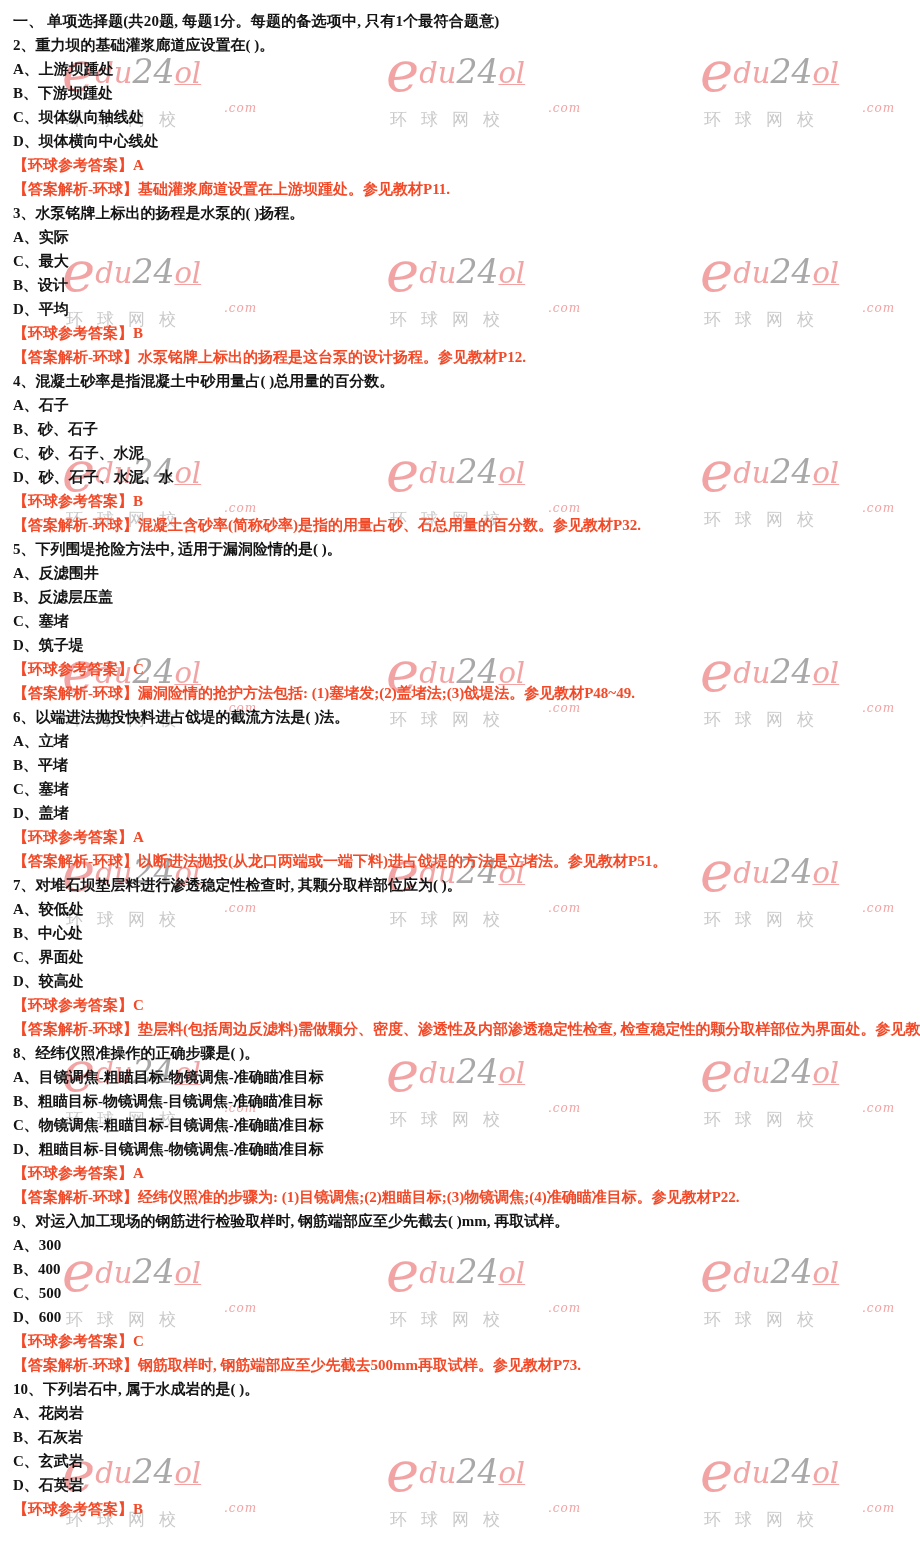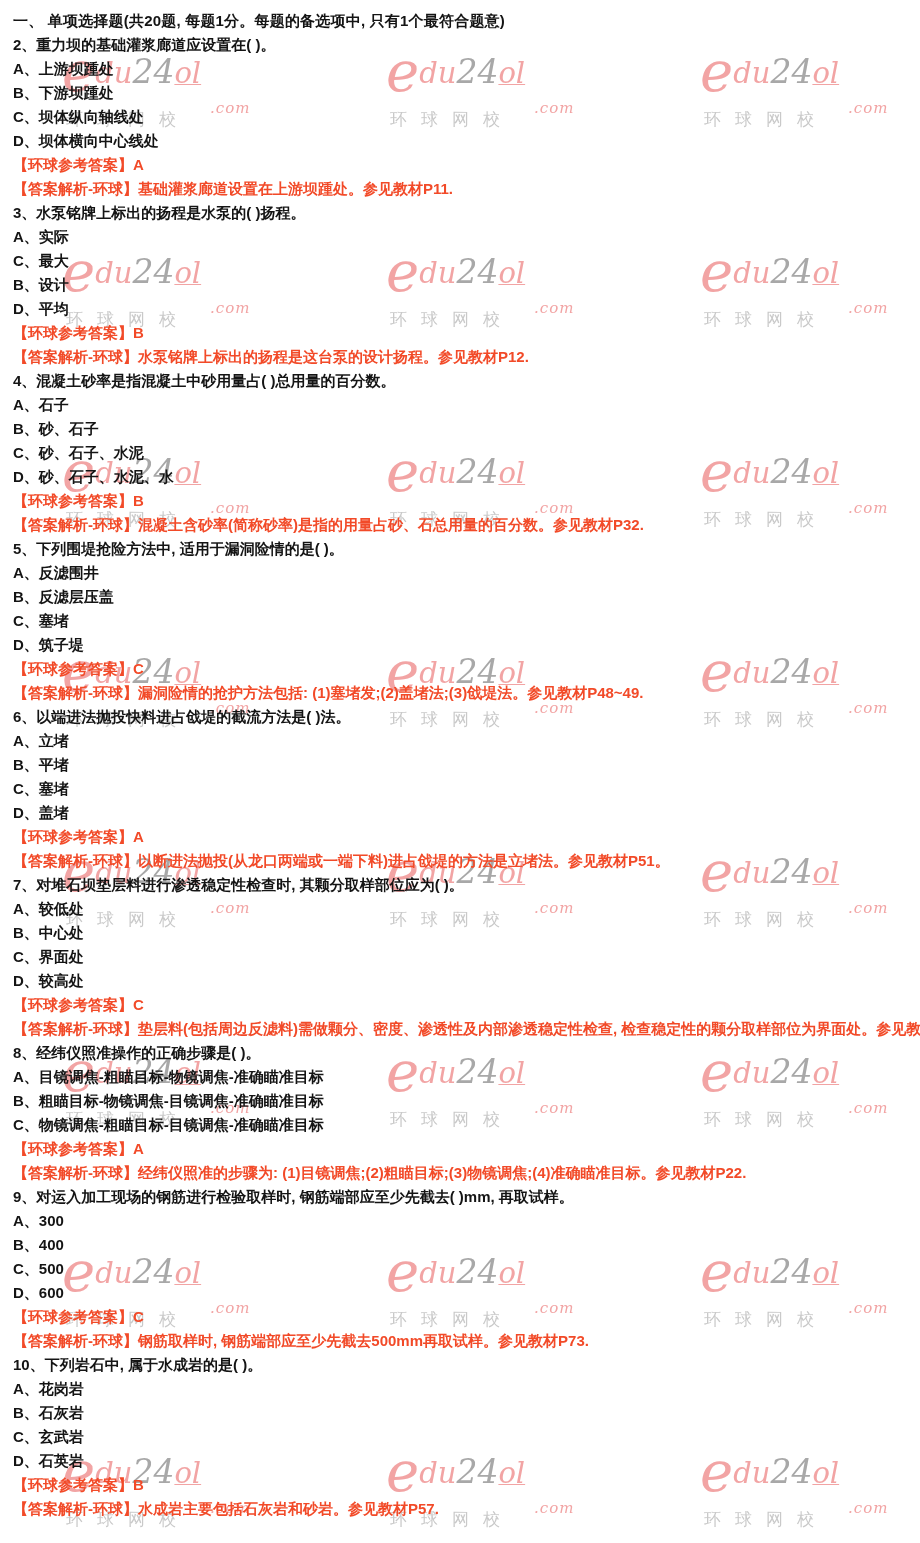--- a/index.html
+++ b/index.html
@@ -56,41 +56,42 @@
     text-align: right;
   }
   .wm-ol {
     font-size: 29px;
     color: var(--wm-pink, #f2a4a4);
     text-decoration: underline;
     text-decoration-thickness: 1px;
   }
   .wm-com {
     position: absolute;
-    font-size: 15px;
+    font-size: 12px;
     font-style: italic;
     letter-spacing: 1px;
     color: var(--wm-pink, #f2a4a4);
-    left: 148px;
+    left: 162px;
     top: 36px;
   }
   .wm-cn {
     margin-top: 12px;
     padding-left: 4px;
     font-size: 17px;
     letter-spacing: 14px;
     color: var(--wm-gray-cn, #c9c9c9);
     white-space: nowrap;
   }
 
   
   .content {
     position: relative;
     z-index: 1;
     padding: 12px 10px 0 13px;
+    font-family: Liberation Serif, serif;
   }
   .line {
     height: 18px;
     line-height: 18px;
     margin-bottom: 6px;
     font-size: 15px;
     font-weight: bold;
     color: var(--text-color, #141414);
     white-space: nowrap;
   }
@@ -353,36 +354,36 @@
           <div class="line option">C、界面处</div>
           <div class="line option">D、较高处</div>
           <div class="line red">【环球参考答案】C</div>
           <div class="line red">【答案解析-环球】垫层料(包括周边反滤料)需做颗分、密度、渗透性及内部渗透稳定性检查, 检查稳定性的颗分取样部位为界面处。参见教材P69.</div>
         </div>
         <div class="q-block">
           <div class="line stem">8、经纬仪照准操作的正确步骤是( )。</div>
           <div class="line option">A、目镜调焦-粗瞄目标-物镜调焦-准确瞄准目标</div>
           <div class="line option">B、粗瞄目标-物镜调焦-目镜调焦-准确瞄准目标</div>
           <div class="line option">C、物镜调焦-粗瞄目标-目镜调焦-准确瞄准目标</div>
+          <div class="line option">D、粗瞄目标-目镜调焦-物镜调焦-准确瞄准目标</div>
           <div class="line red">【环球参考答案】A</div>
           <div class="line red">【答案解析-环球】经纬仪照准的步骤为: (1)目镜调焦;(2)粗瞄目标;(3)物镜调焦;(4)准确瞄准目标。参见教材P22.</div>
         </div>
         <div class="q-block">
           <div class="line stem">9、对运入加工现场的钢筋进行检验取样时, 钢筋端部应至少先截去( )mm, 再取试样。</div>
           <div class="line option">A、300</div>
           <div class="line option">B、400</div>
           <div class="line option">C、500</div>
           <div class="line option">D、600</div>
           <div class="line red">【环球参考答案】C</div>
           <div class="line red">【答案解析-环球】钢筋取样时, 钢筋端部应至少先截去500mm再取试样。参见教材P73.</div>
         </div>
         <div class="q-block">
           <div class="line stem">10、下列岩石中, 属于水成岩的是( )。</div>
           <div class="line option">A、花岗岩</div>
           <div class="line option">B、石灰岩</div>
           <div class="line option">C、玄武岩</div>
           <div class="line option">D、石英岩</div>
           <div class="line red">【环球参考答案】B</div>
-          <div class="line red">【答案解析-环球】水成岩主要包括石灰岩和砂岩。参见教材P57.</div>
         </div>
       </div>
   </div>
 </div>
 
 </body></html>

